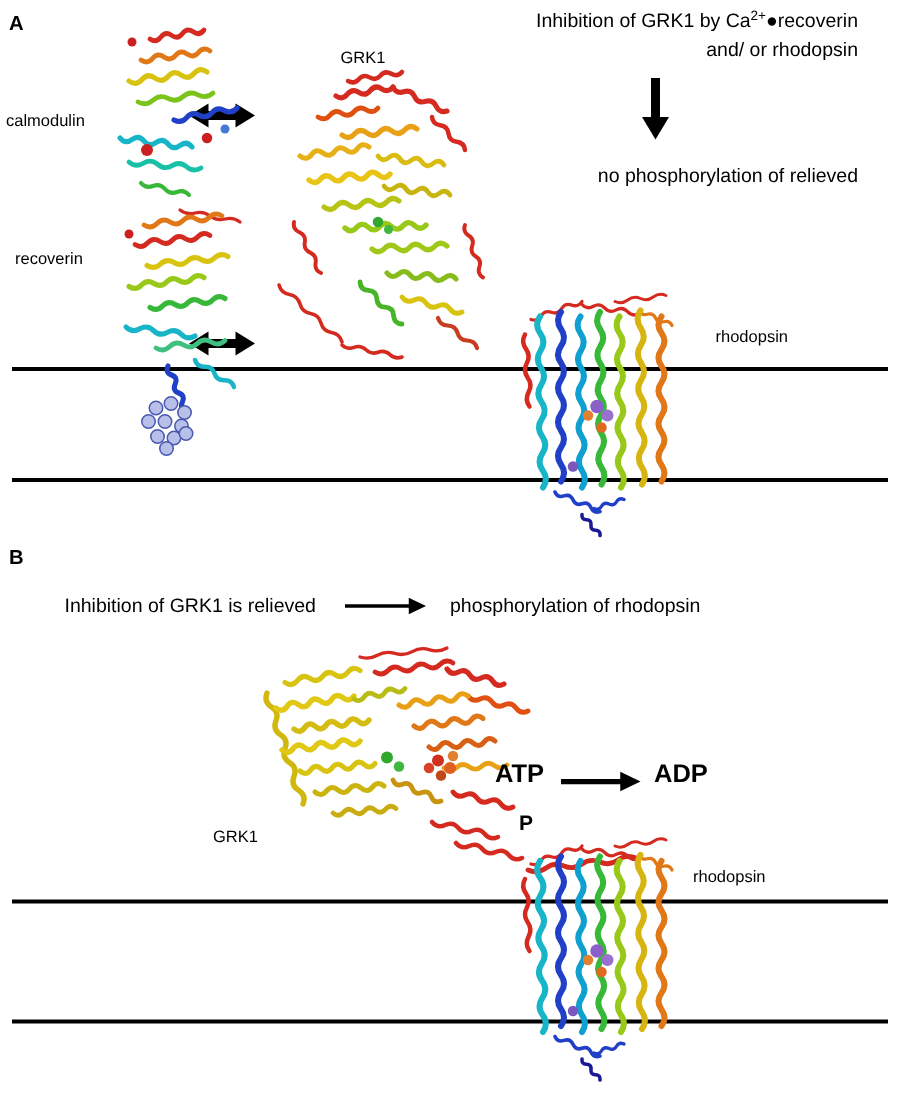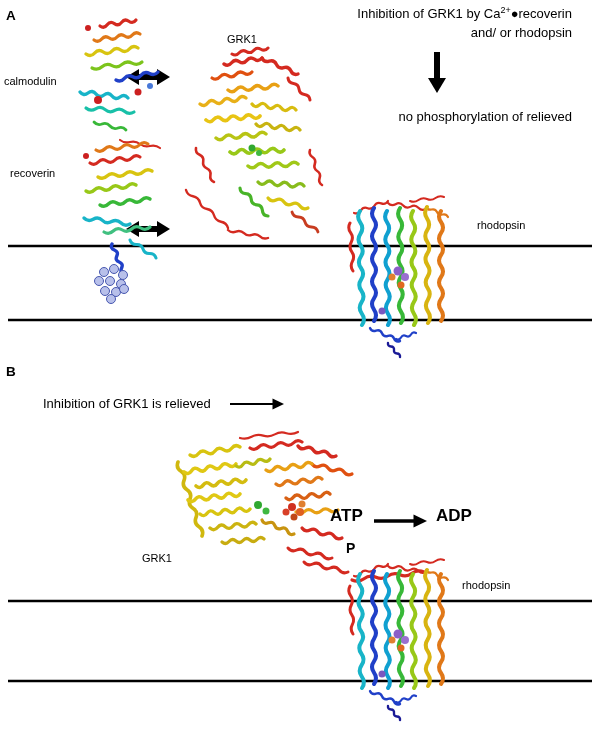--- a/index.html
+++ b/index.html
@@ -211,20 +211,21 @@
   <div class="lbl" style="left:227px; top:33px;">GRK1</div>
 
   <div class="lbl" style="left:10px; top:167px;">recoverin</div>
 
   <div class="lbl" style="left:477px; top:219px;">rhodopsin</div>
 
   <div class="lbl panel-letter" style="left:6px; top:364px;">B</div>
 
   <div class="lbl" style="left:14px; top:396px; font-size:13px;margin-left:29px;">Inhibition of GRK1 is relieved</div>
 
+  <div class="lbl" style="left:300px; top:396px; font-size:13px;">phosphorylation of rhodopsin</div>
 
   <div class="lbl" style="left:142px; top:552px;">GRK1</div>
 
   <div class="lbl nucleotide" style="left:330px; top:506px;">ATP</div>
 
   <div class="lbl nucleotide" style="left:436px; top:506px;">ADP</div>
 
   <div class="lbl phosphate" style="left:346px; top:540px;">P</div>
 
   <div class="lbl" style="left:462px; top:579px;">rhodopsin</div>

